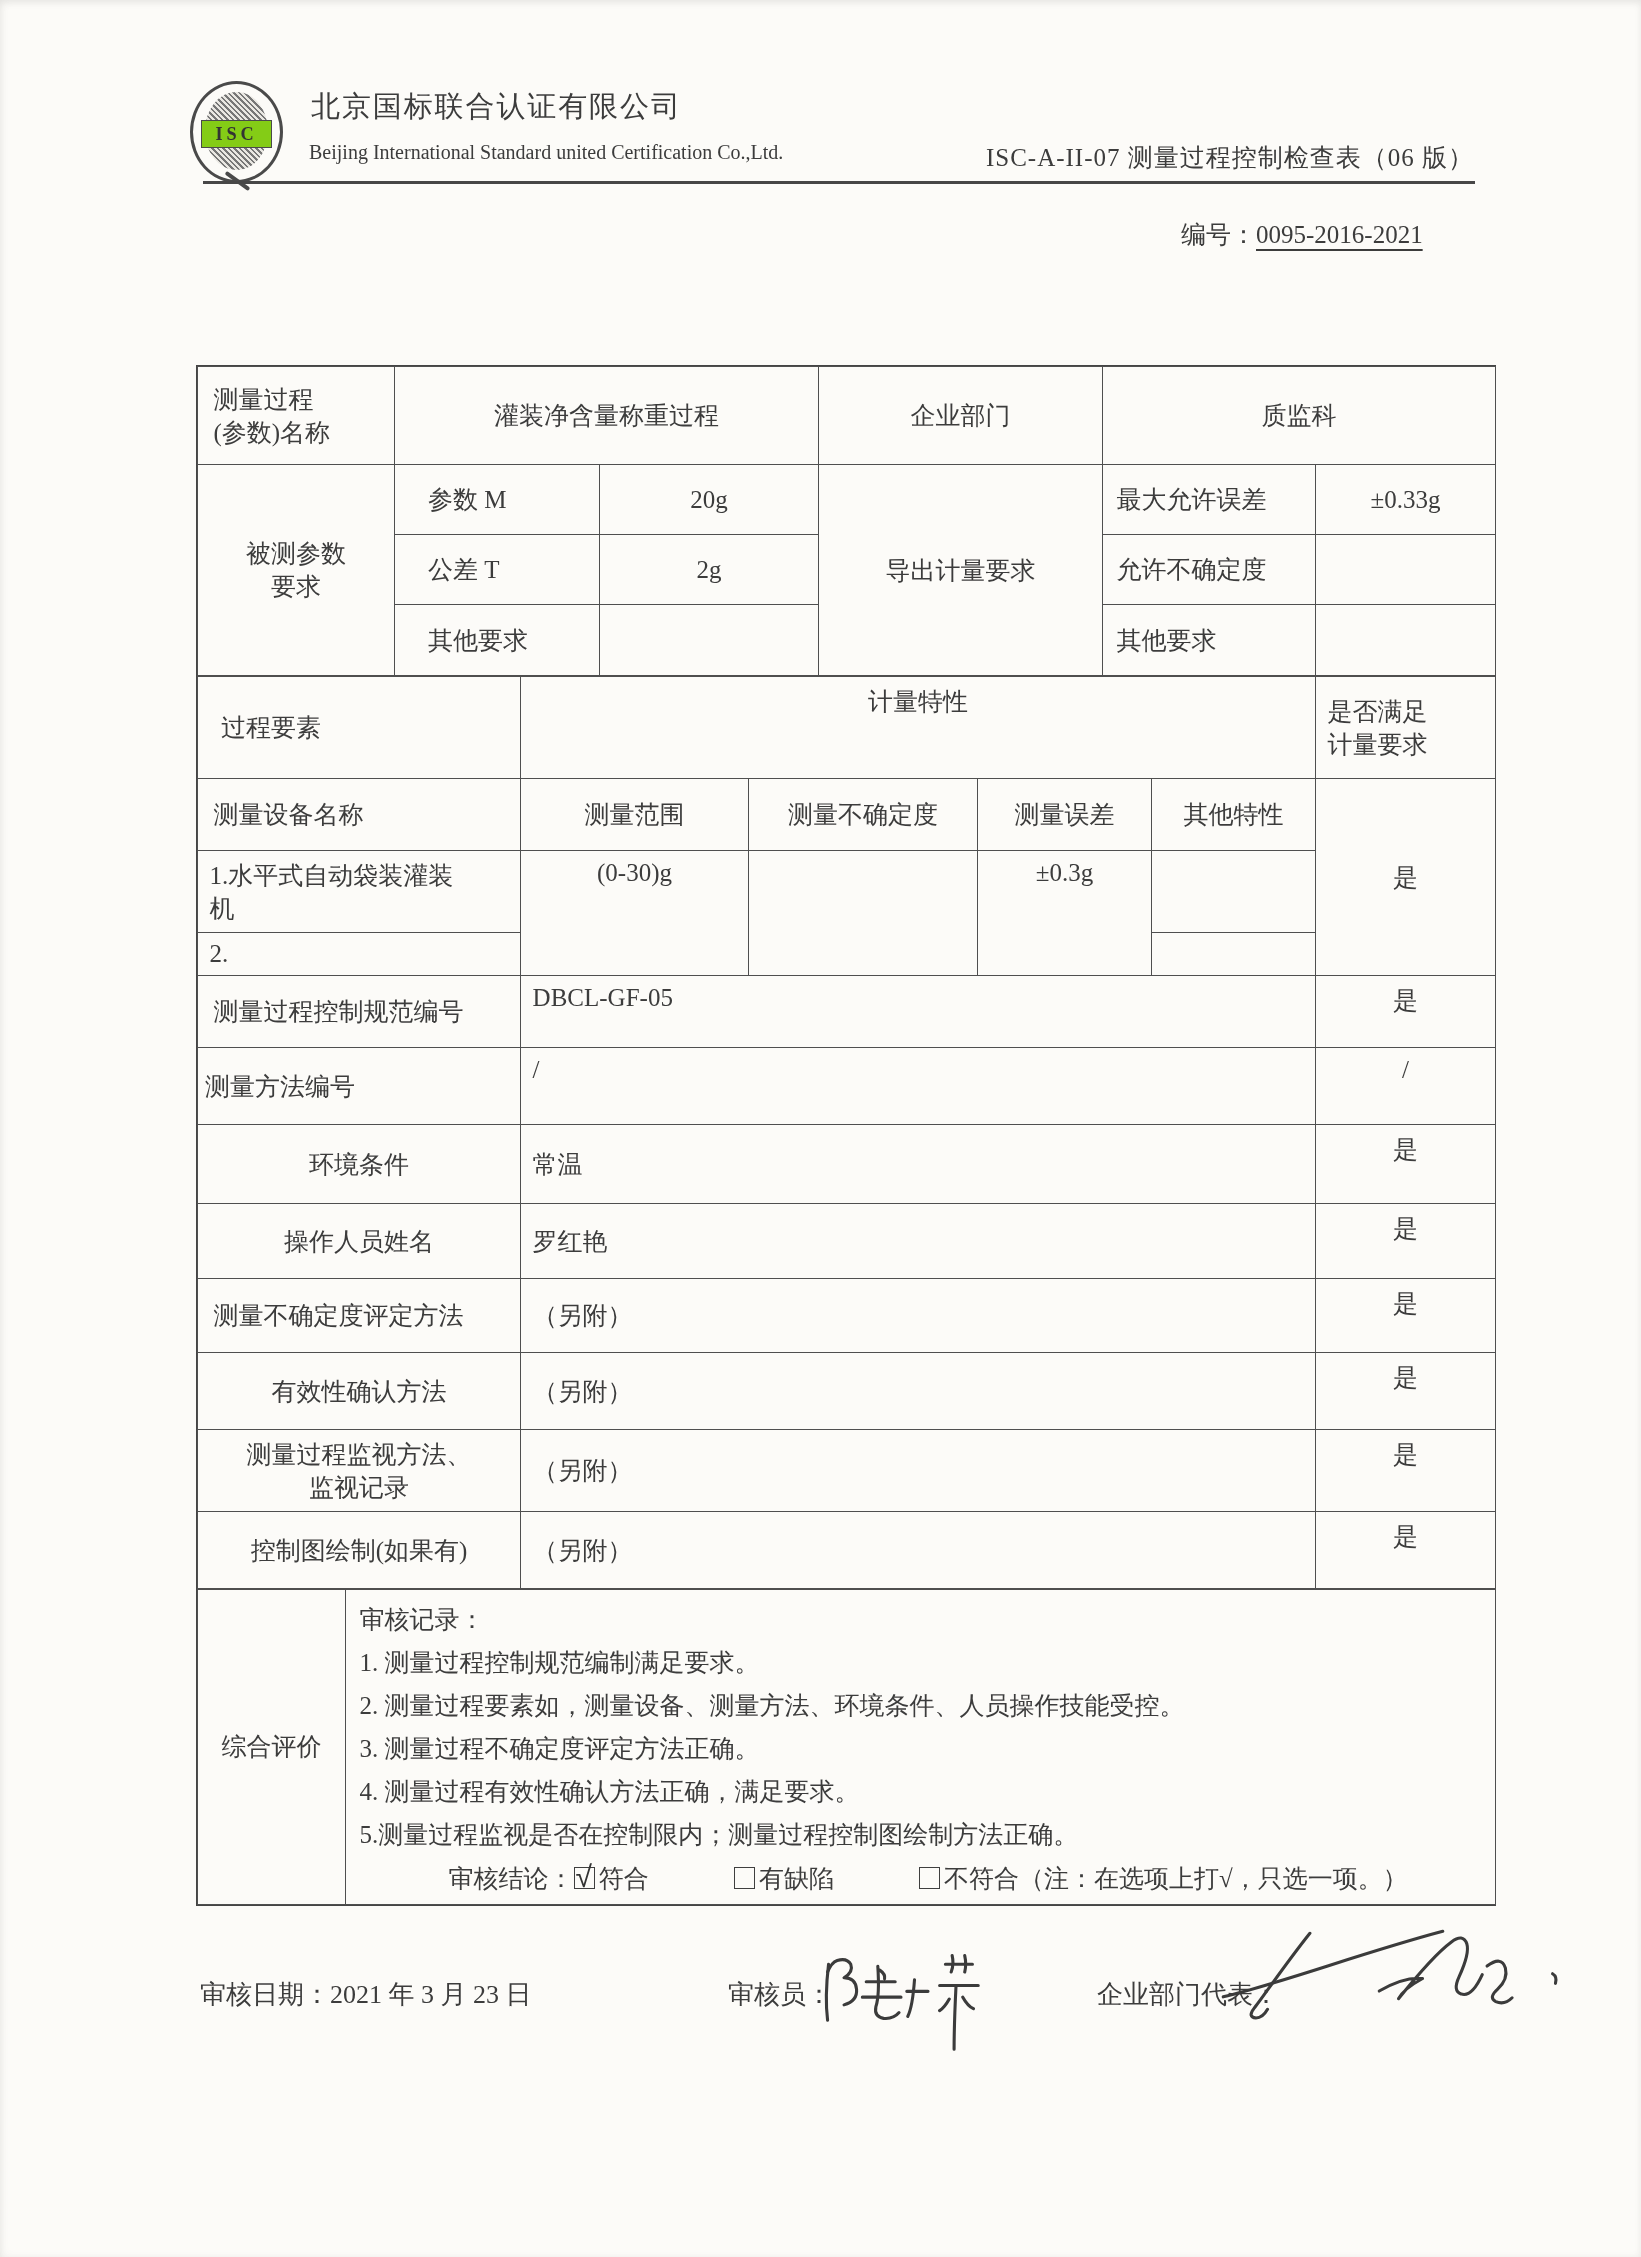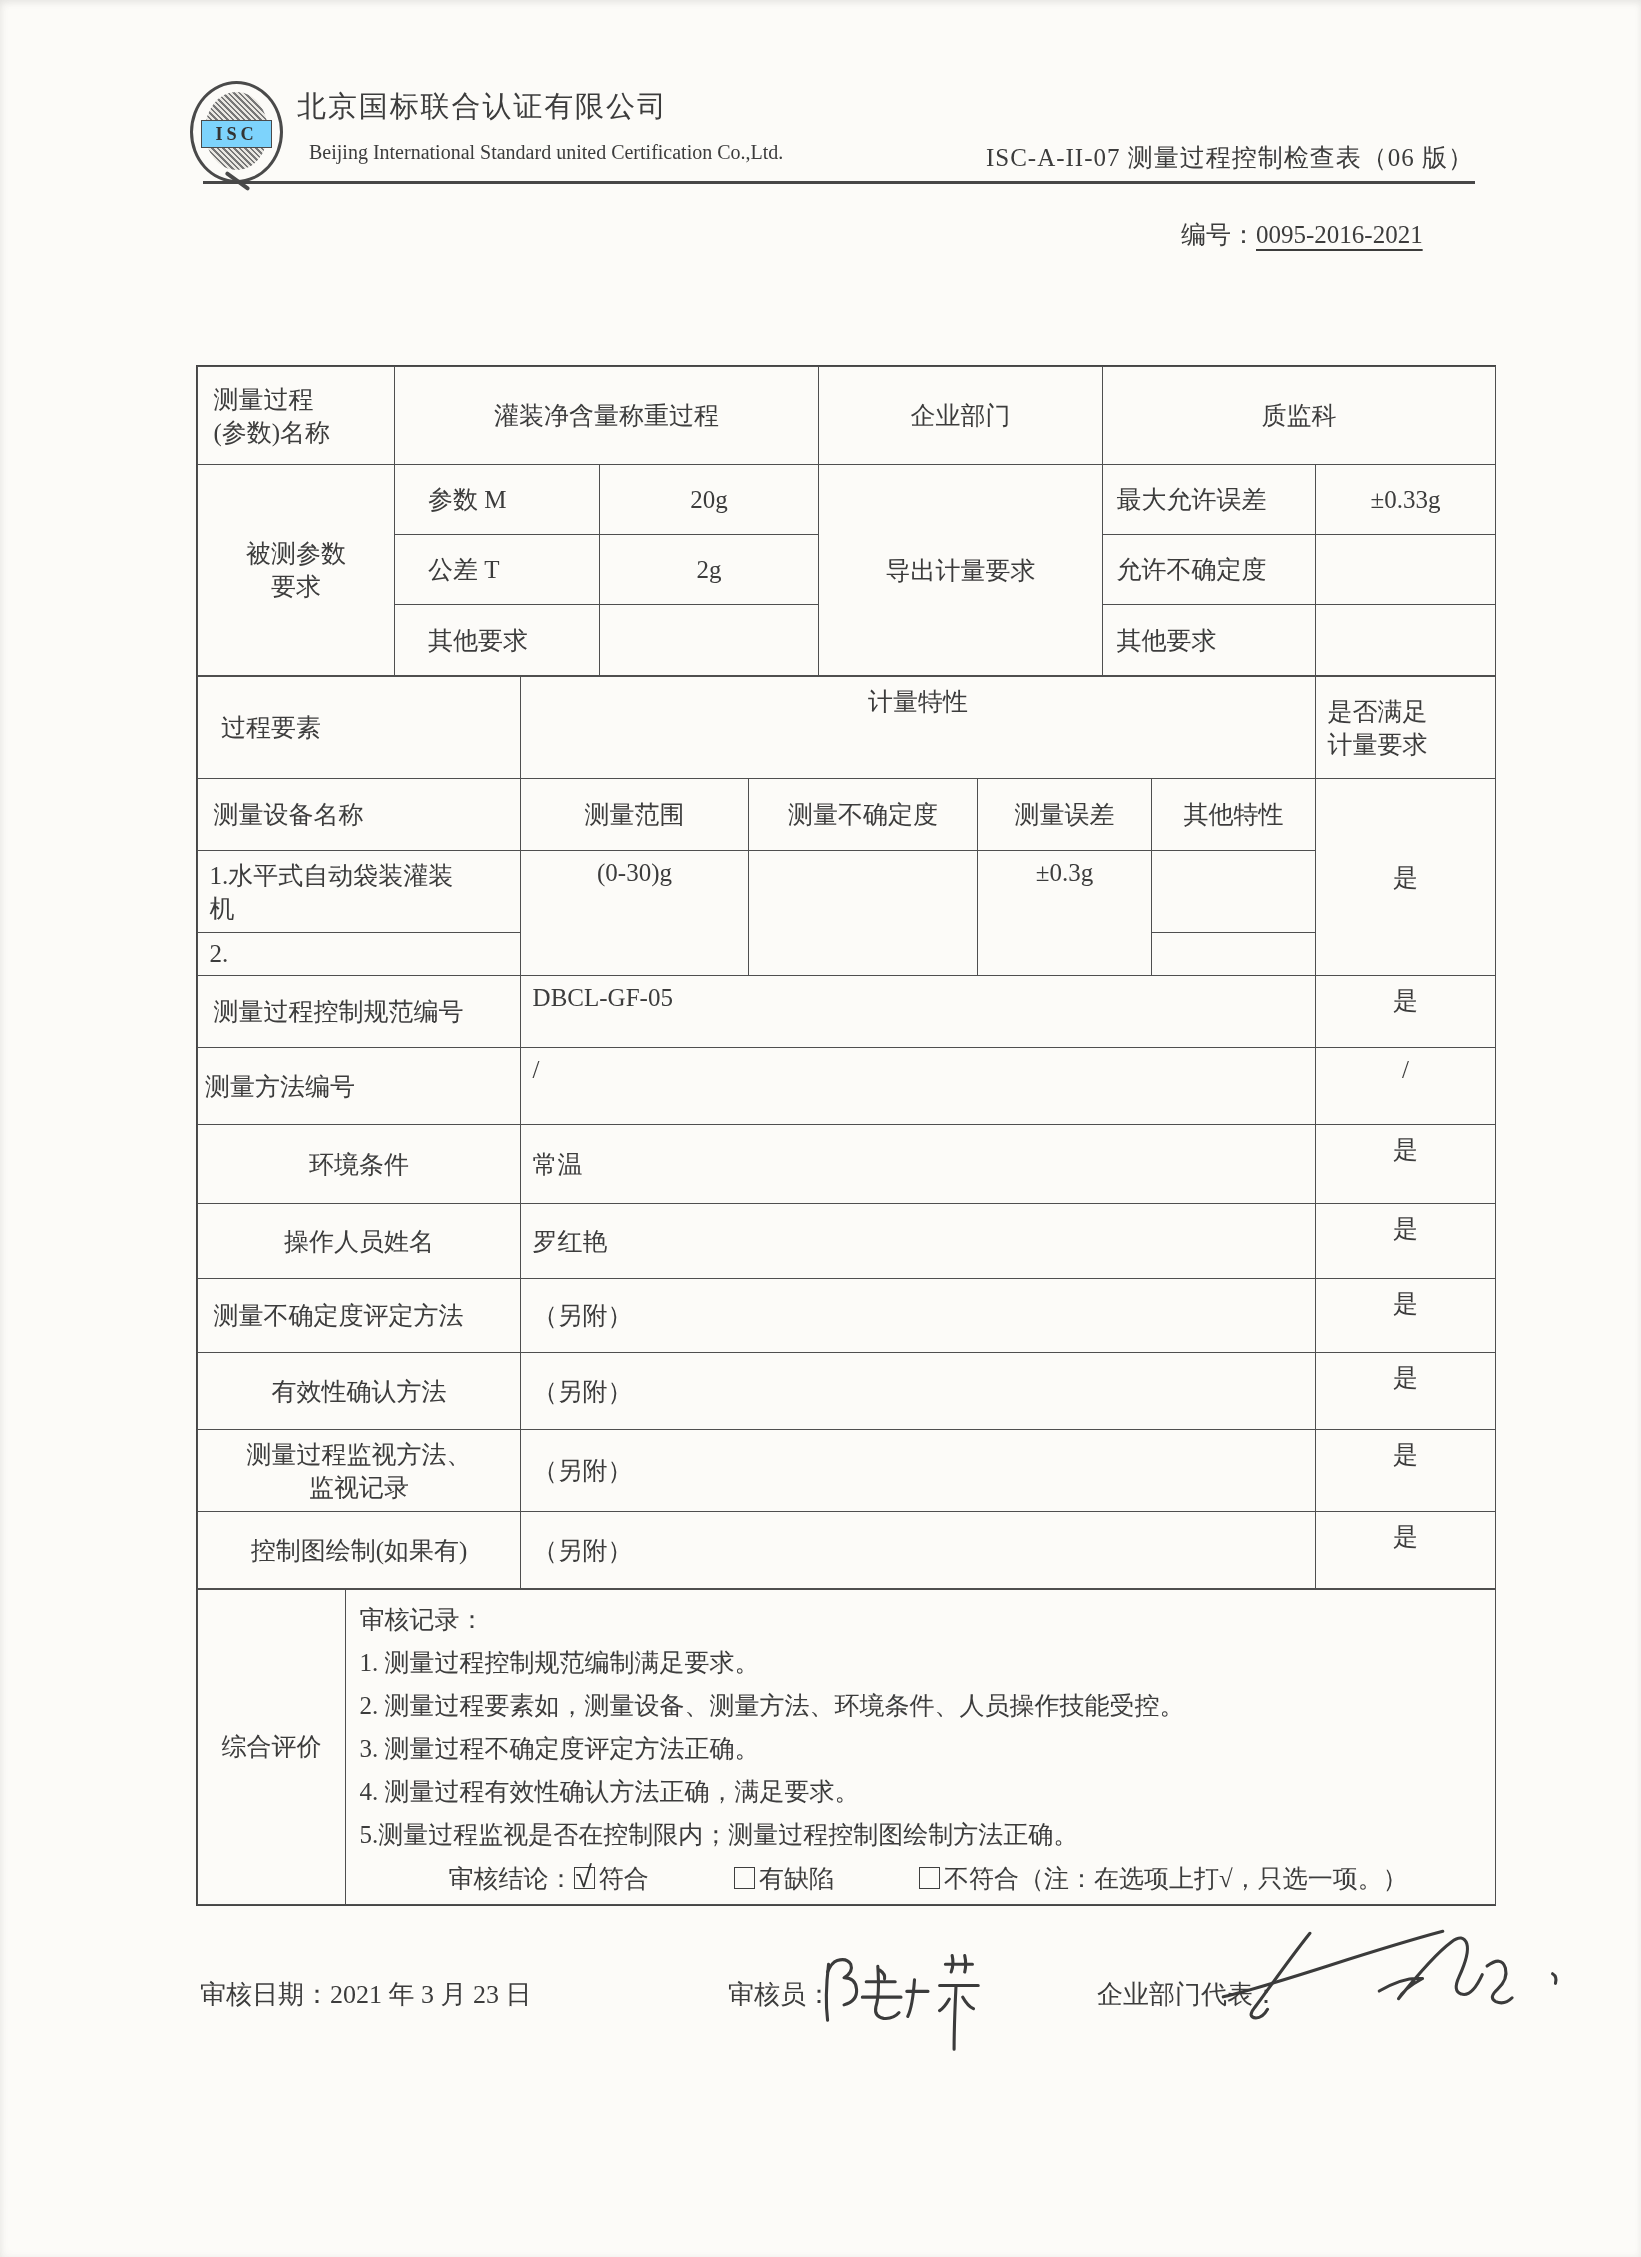--- a/index.html
+++ b/index.html
@@ -6,26 +6,26 @@
   .page{position:relative;width:1641px;height:2257px;margin:0 auto;
     background:#fcfbf8;color:#3c3c3c;
     font-family:"Liberation Serif","DejaVu Serif",serif;
     box-shadow:inset 0 2.9px 7.7px rgba(0,0,0,0.07), inset 2.9px 0 9.7px rgba(0,0,0,0.03);}
   .abs{position:absolute;}
   
   .logo{left:190px;top:81px;width:93px;height:102px;}
   .logo-ring{position:absolute;inset:0;border:3.9px solid #4a4a4a;border-radius:50%;}
   .logo-inner{position:absolute;left:15.4px;top:10.6px;right:15.4px;bottom:12.6px;border-radius:50%;
     background:repeating-linear-gradient(45deg,#777 0 1.9px,#e9e7e2 1.9px 3.9px);}
-  .logo-band{position:absolute;left:10.6px;right:10.6px;top:39px;height:26px;background:#7dd3fc;
+  .logo-band{position:absolute;left:10.6px;right:10.6px;top:39px;height:26px;background:#84cc16;
     border:1.9px solid #4a4a4a;display:flex;align-items:center;justify-content:center;
     font-size:18.3px;font-weight:bold;letter-spacing:3.9px;color:#333;}
   .logo-tail{position:absolute;width:29px;height:3.9px;background:#4a4a4a;bottom:0px;left:33px;
     transform:rotate(36deg);border-radius:1.9px;}
-  .company-cn{left:297px;top:87px;font-size:29px;letter-spacing:1.9px;}
+  .company-cn{left:311px;top:87px;font-size:29px;letter-spacing:1.9px;}
   .company-en{left:309px;top:141px;font-size:20px;}
   .doc-code{right:167px;top:141px;font-size:25px;letter-spacing:1px;}
   .header-rule{left:203px;top:181px;width:1272px;height:2.9px;background:#474747;}
   .doc-number{left:1181px;top:218px;font-size:25px;}
   .doc-number u{text-underline-offset:5.8px;}
   .page-title{left:0;top:268px;width:100%;text-align:center;font-size:32px;font-weight:600;letter-spacing:4.8px;}
   
   .form{left:188px;top:365px;width:1298px;border:1.9px solid #454545;margin-left:8px;}
   table{width:100%;border-collapse:collapse;table-layout:fixed;}
   td{border:1.9px solid #4f4f4f;font-size:25px;padding:3.9px 11.6px;vertical-align:middle;

